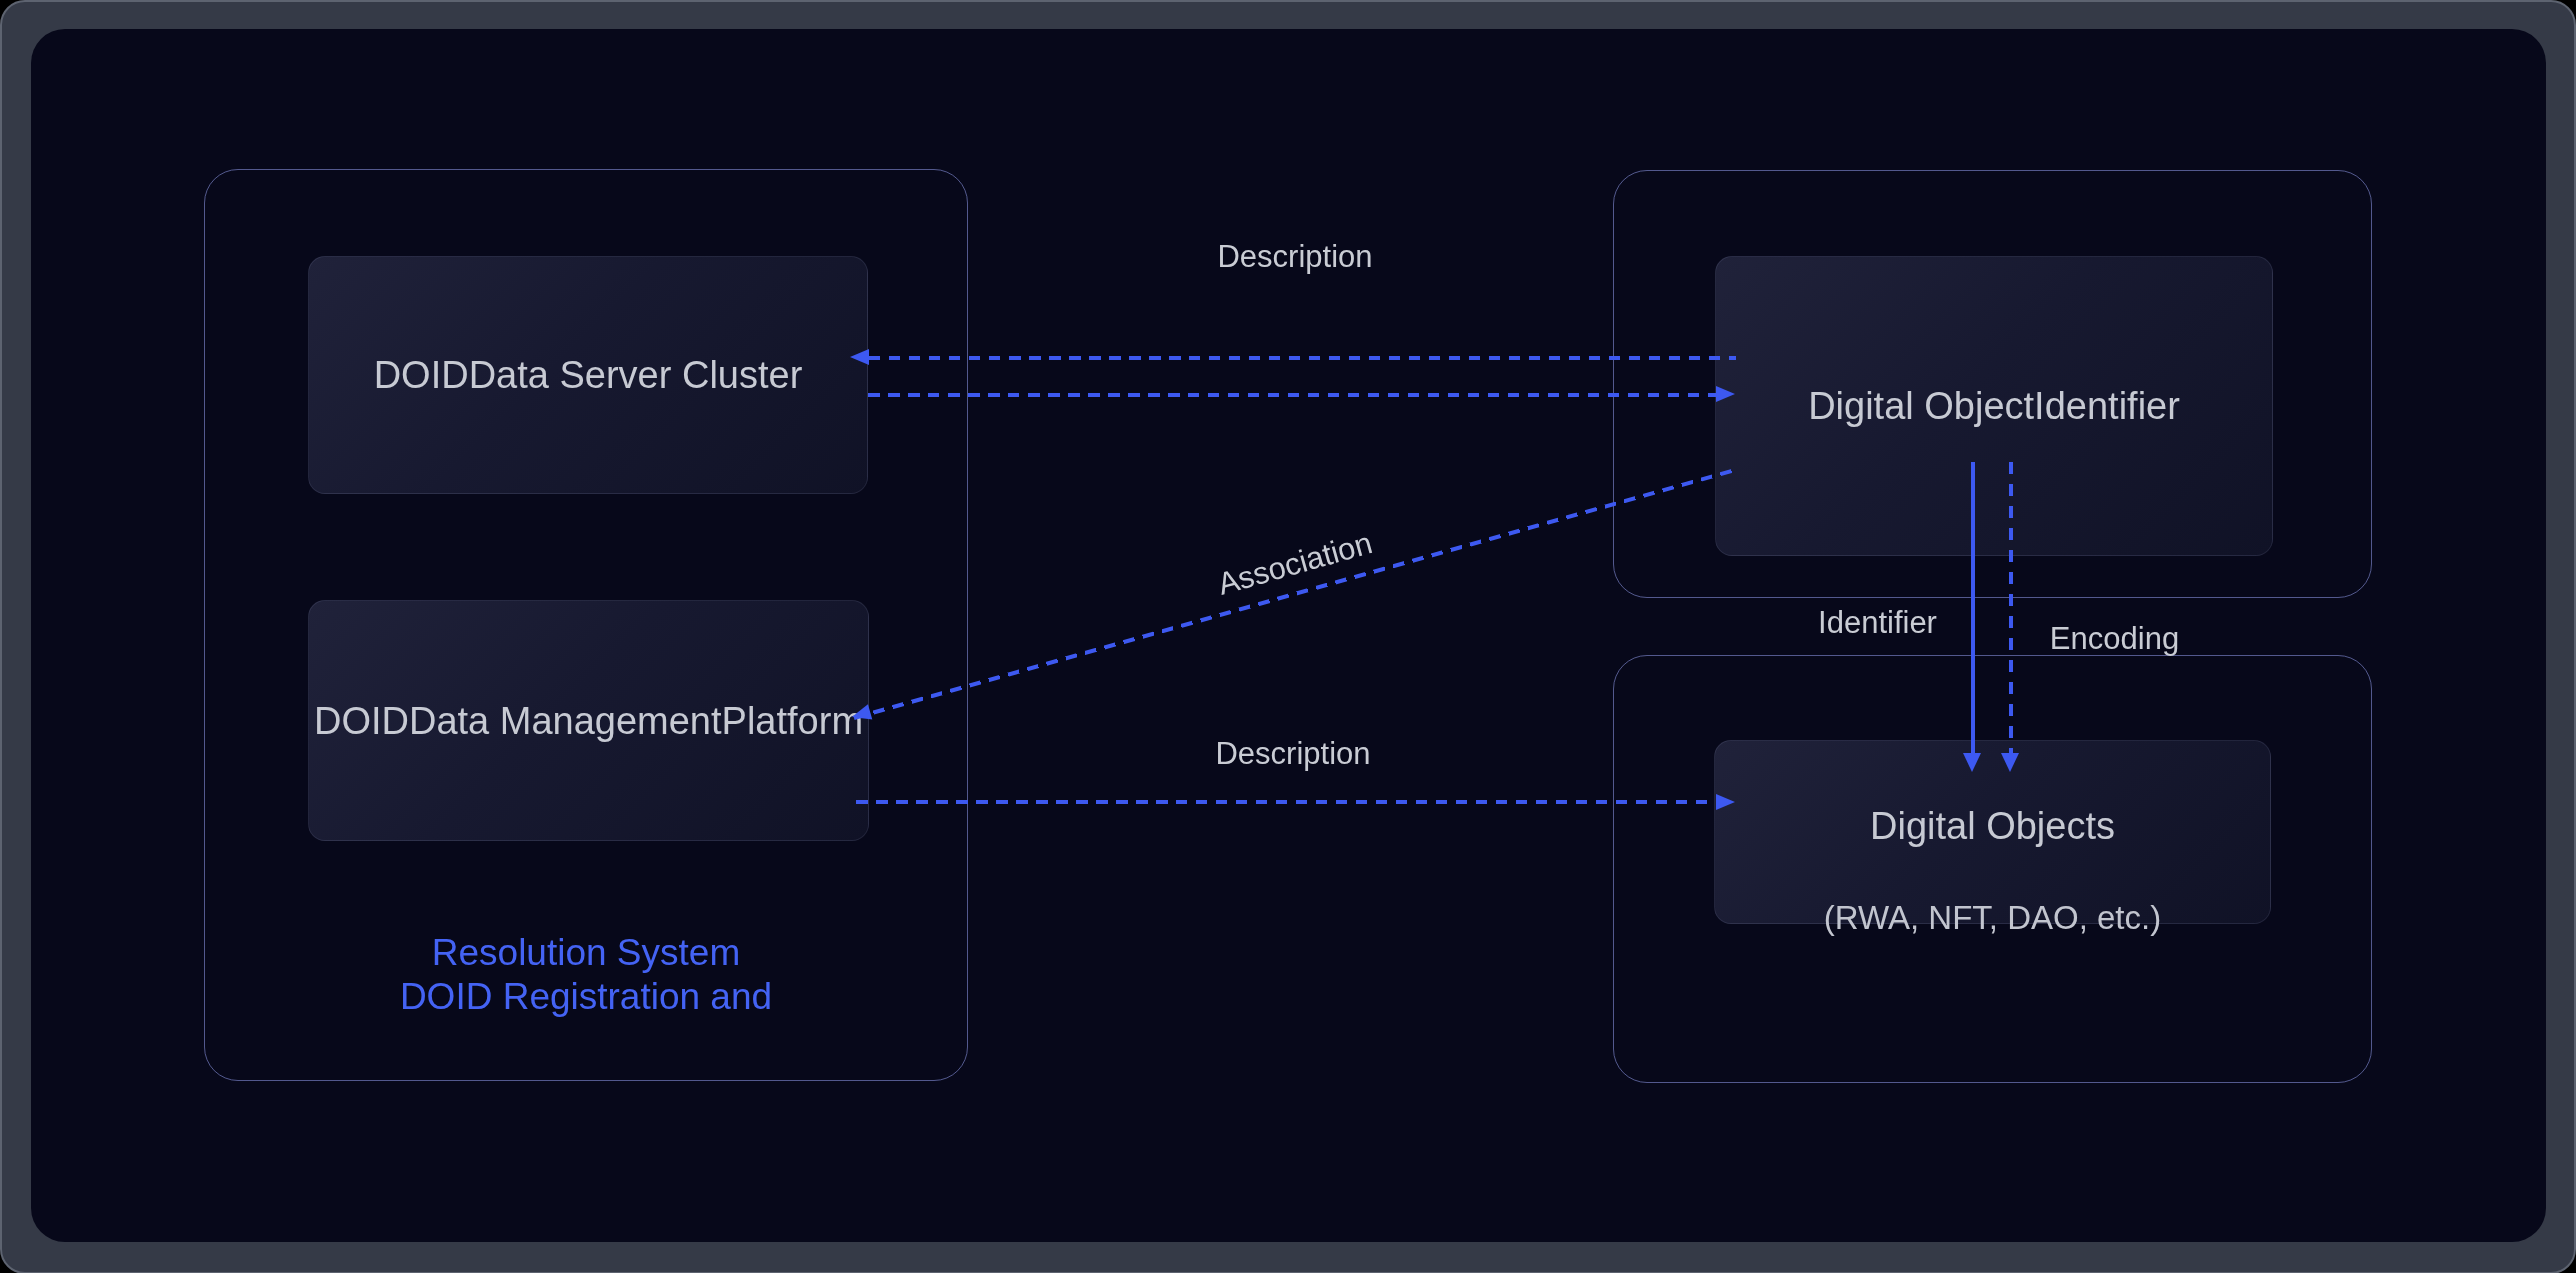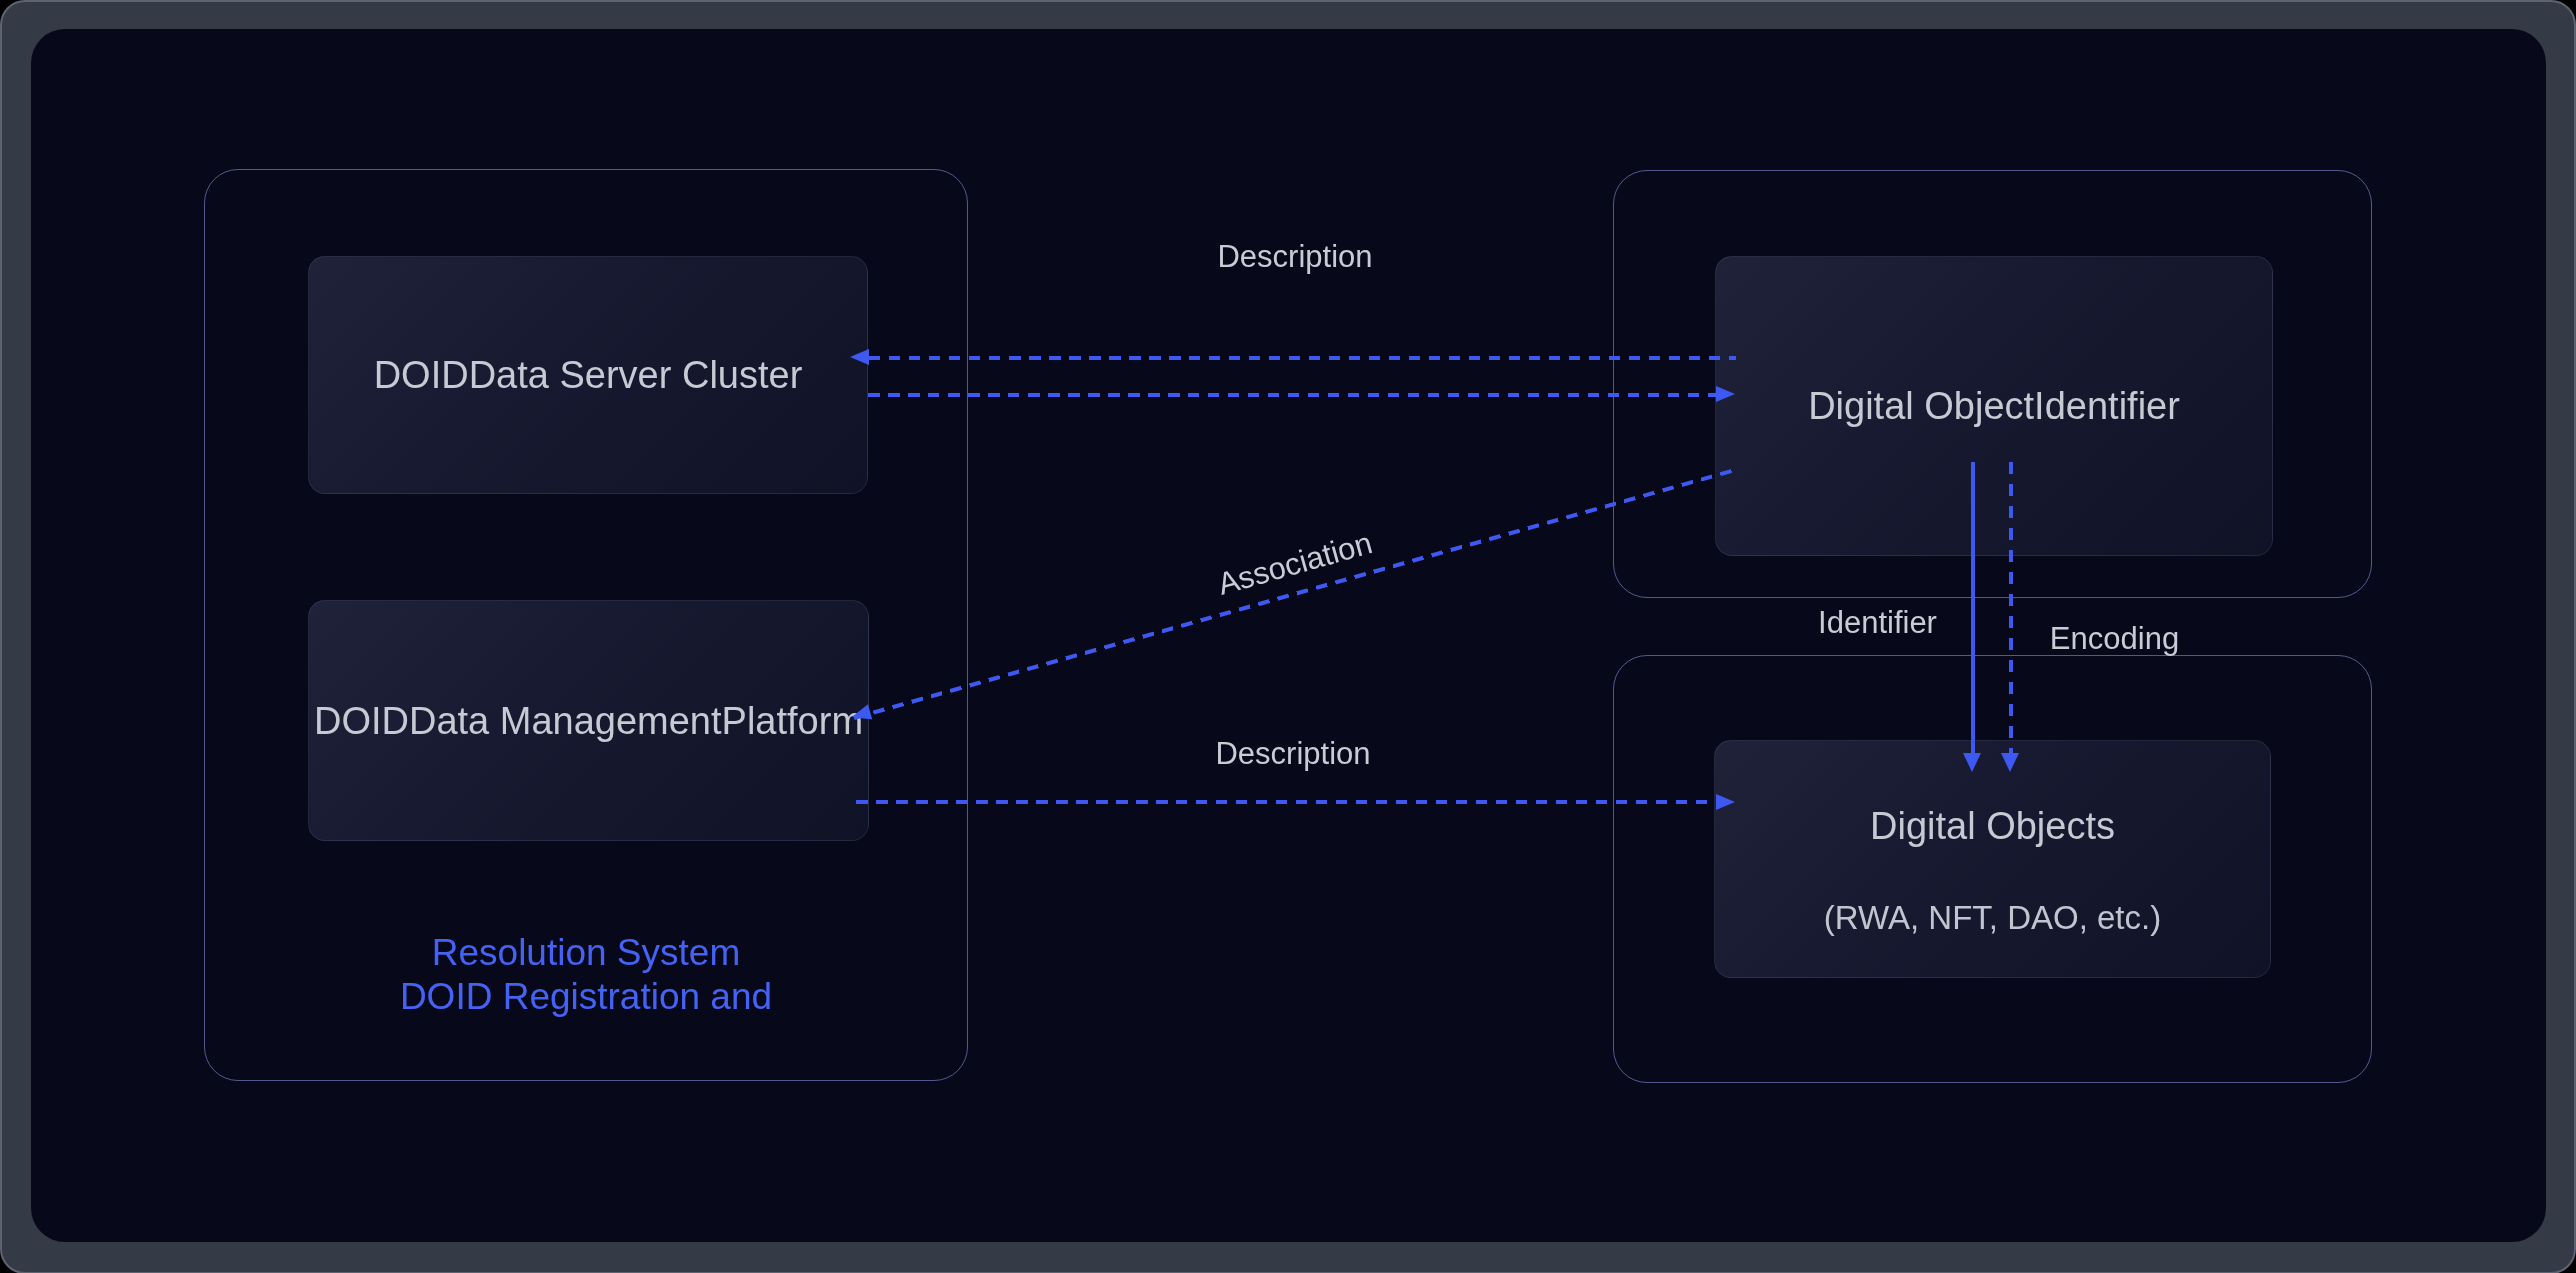--- a/index.html
+++ b/index.html
@@ -31,21 +31,21 @@
     position:absolute;
     background:linear-gradient(135deg,#20223a 0%,#171930 45%,#101226 100%);
     border:1px solid rgba(165,172,215,0.12);
     border-radius:17px; box-sizing:border-box;
     display:flex; align-items:center; justify-content:center;
     color:#c7cad3; font-size:38px; line-height:46px; text-align:center;
   }
   #node-dsc { left:308px;  top:256px; width:560px; height:238px; }
   #node-dmp { left:308px;  top:600px; width:561px; height:241px; }
   #node-doi { left:1715px; top:256px; width:558px; height:300px; }
-  #node-do  { left:1714px; top:740px; width:557px; height:238px;text-decoration:underline; }
+  #node-do  { left:1714px; top:740px; width:557px; height:184px;text-decoration:underline; }
   #node-do .do-line1 { position:absolute; top:62px;  left:0; right:0; }
   #node-do .do-line2 { position:absolute; top:156px; left:0; right:0; font-size:33px; line-height:42px; color:#c2c5cf; }
   
   .hline {
     position:absolute; height:3.8px;
     background-image:repeating-linear-gradient(to right,#3d59f1 0 11.5px,transparent 11.5px 20px);
   }
   .diagline {
     position:absolute; height:3.8px; transform-origin:0 50%;
     background-image:repeating-linear-gradient(to right,#3d59f1 0 11.5px,transparent 11.5px 20px);

